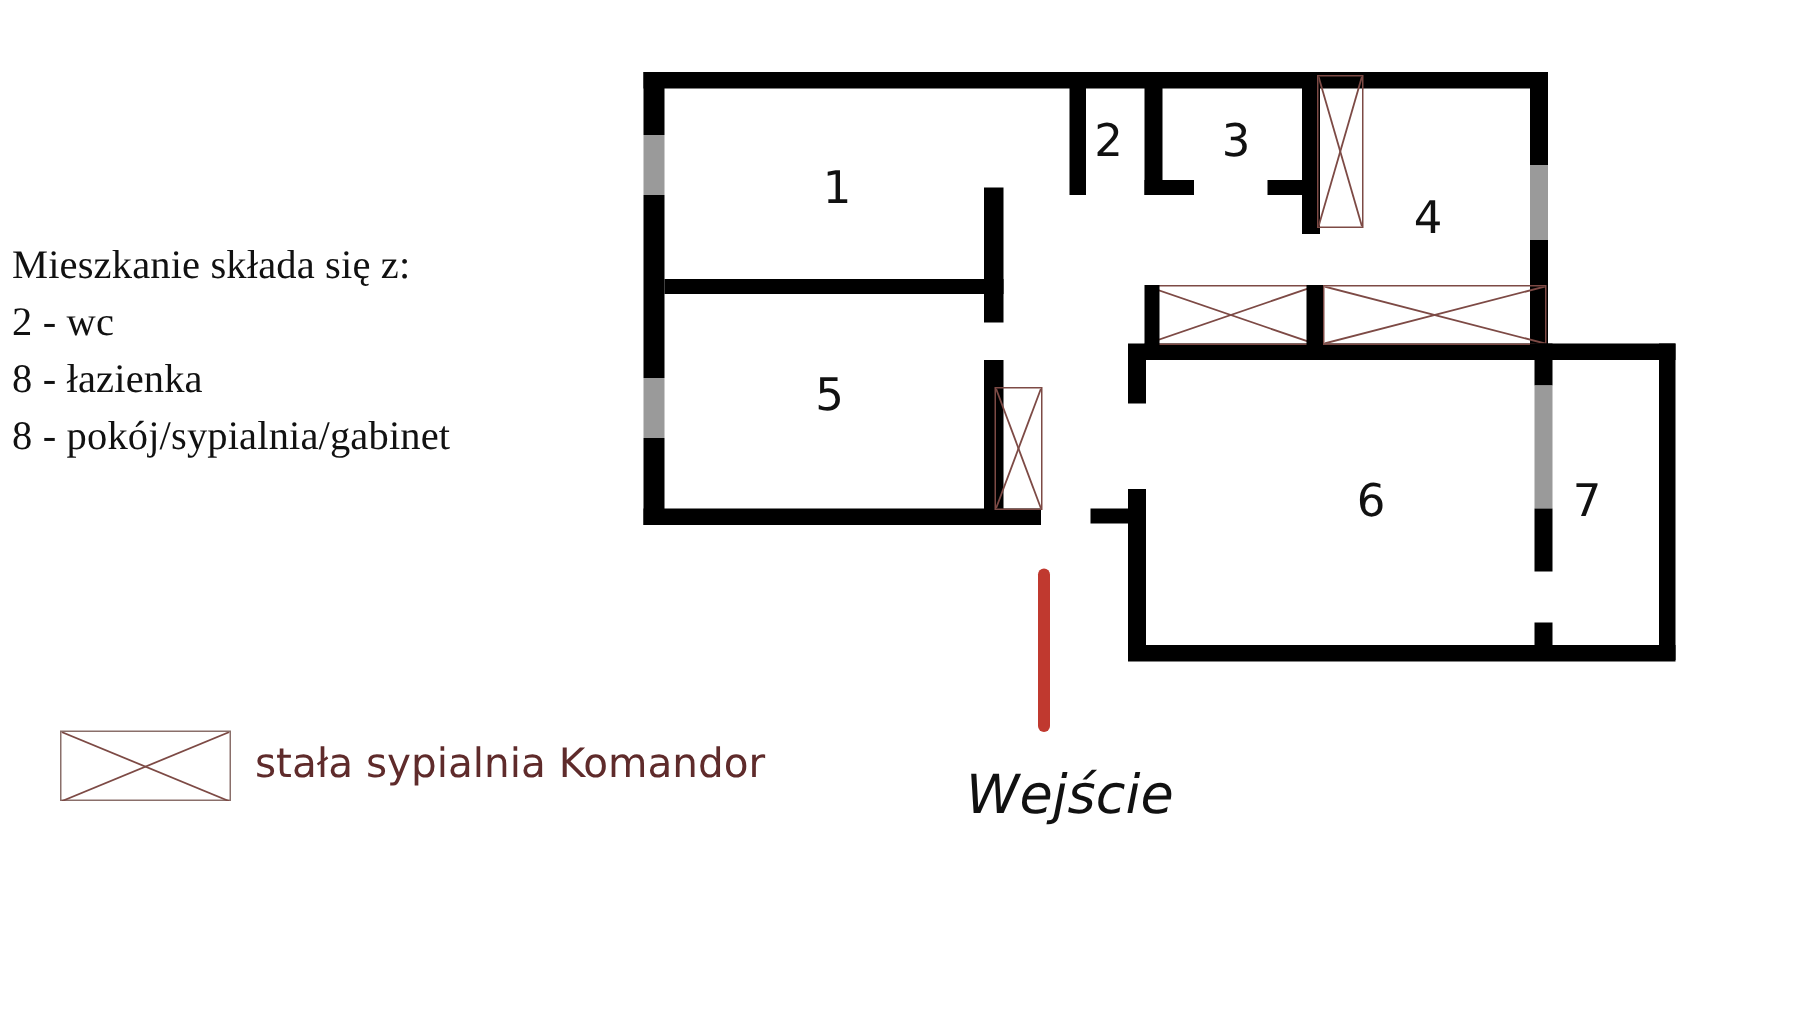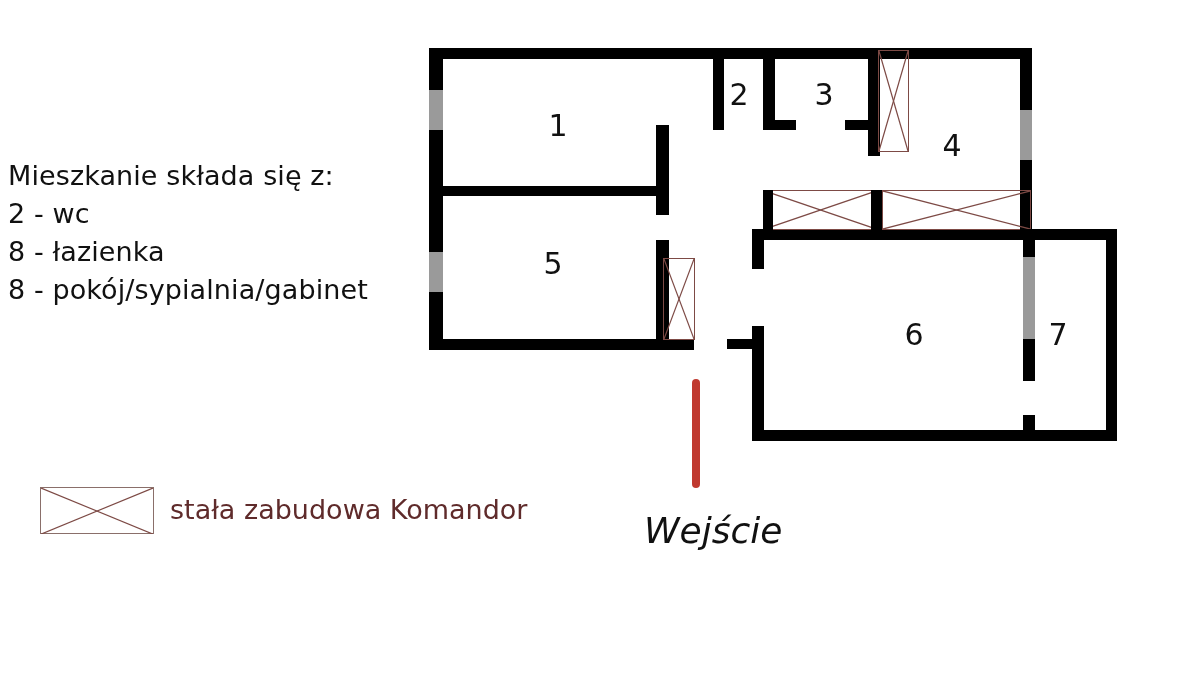--- a/index.html
+++ b/index.html
@@ -8,20 +8,21 @@
     font-family:"DejaVu Sans","Liberation Sans",sans-serif;
     color:#000000;
   }
   .stage{position:absolute;left:0;top:0;width:1200px;height:675px;}
 
   
   .legend-block{position:absolute;left:8px;top:157px;width:430px;}
   .legend-line{
     font-size:27px;line-height:38px;color:#111111;white-space:nowrap;
     letter-spacing:.1px;
+    font-family:Liberation Serif, serif;
   }
 
   
   .komandor-row{position:absolute;left:40px;top:487px;height:56px;}
   .komandor-swatch{
     position:absolute;left:0;top:0;width:114px;height:47px;
     border:1px solid #8a6f6a;box-sizing:border-box;background:#ffffff;
   }
   .komandor-label{
     position:absolute;left:130px;top:6px;font-size:27px;line-height:34px;
@@ -59,21 +60,21 @@
     <div class="legend-line">8 - pokój/sypialnia/gabinet</div>
   </div>
 
   <div class="komandor-row">
     <div class="komandor-swatch">
       <svg viewBox="0 0 114 47" preserveAspectRatio="none" aria-hidden="true">
         <line x1="0" y1="0" x2="114" y2="47" stroke="#7d4a45" stroke-width="1.2"></line>
         <line x1="0" y1="47" x2="114" y2="0" stroke="#7d4a45" stroke-width="1.2"></line>
       </svg>
     </div>
-    <div class="komandor-label">stała zabudowa Komandor</div>
+    <div class="komandor-label">stała sypialnia Komandor</div>
   </div>
 
   <div class="plan">
 
     <div class="wall" style="left:429px;top:48px;width:14px;height:42px;"></div>
     <div class="win" style="left:429px;top:90px;width:14px;height:40px;"></div>
     <div class="wall" style="left:429px;top:130px;width:14px;height:122px;"></div>
     <div class="win" style="left:429px;top:252px;width:14px;height:40px;"></div>
     <div class="wall" style="left:429px;top:292px;width:14px;height:58px;"></div>
 

